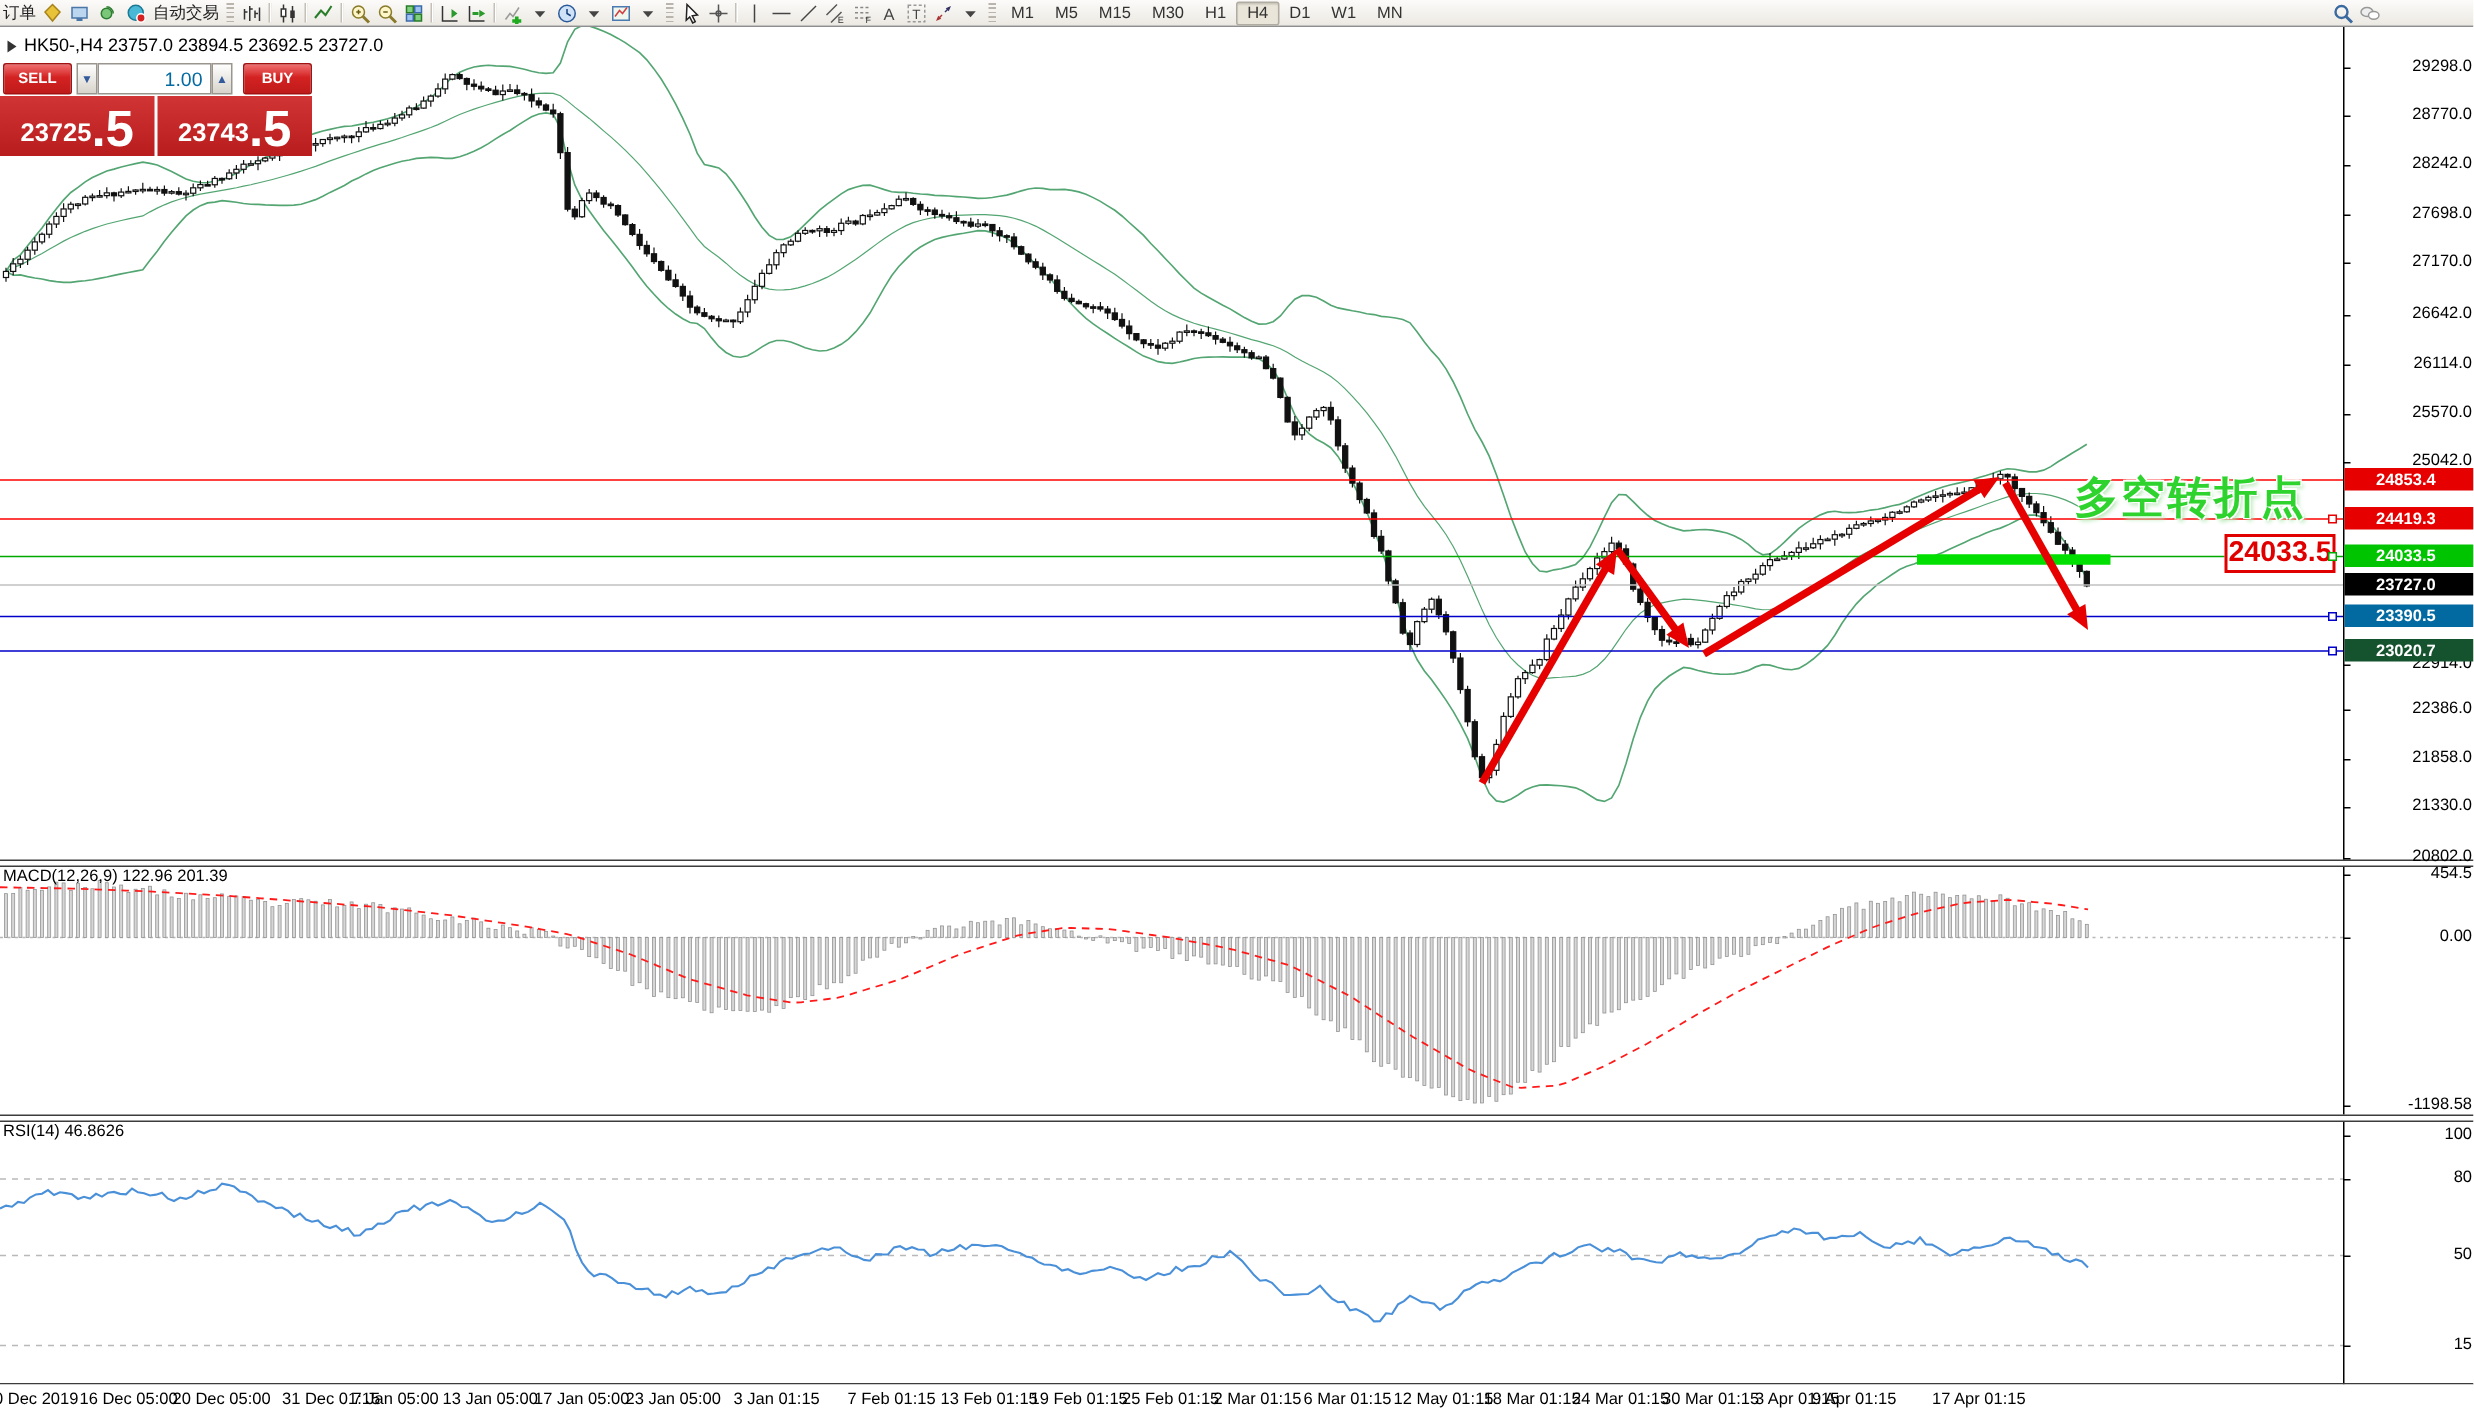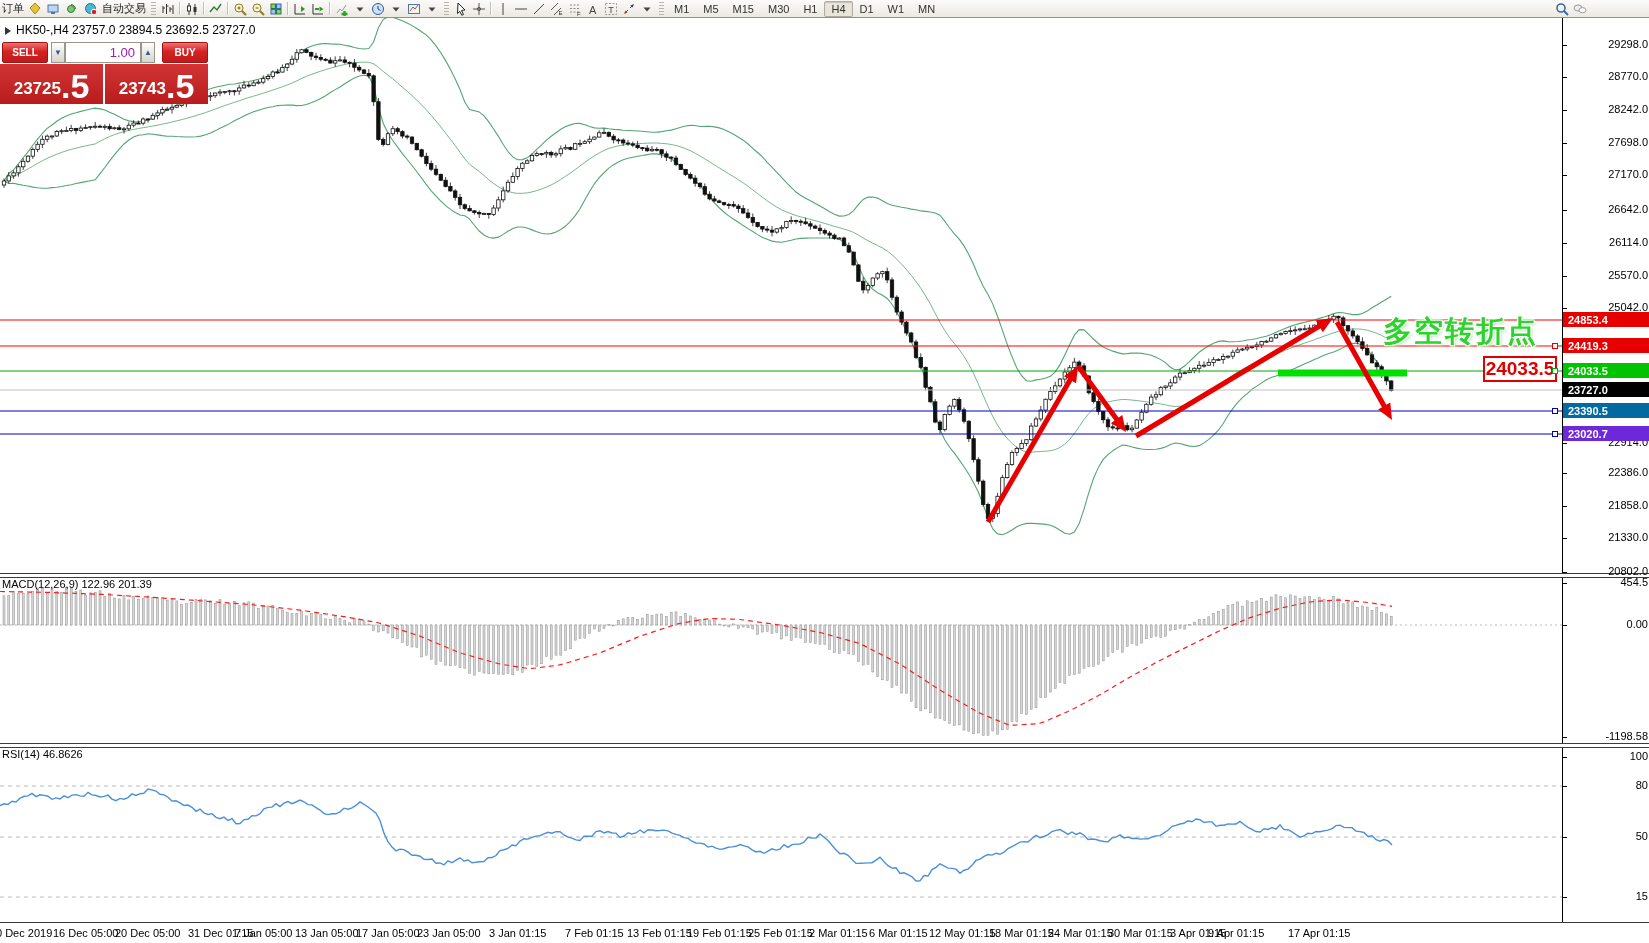--- a/index.html
+++ b/index.html
@@ -26,33 +26,33 @@
   .axis-vline{position:absolute;left:1562px;top:18px;width:1px;height:905px;background:#000;}
   .sep-h{position:absolute;left:0;width:1649px;height:3px;background:#fff;
     border-top:1px solid #3c3c3c;border-bottom:1px solid #3c3c3c;}
   .sep-bottom{position:absolute;left:0;top:922px;width:1649px;height:1px;background:#3c3c3c;}
   svg.panel{position:absolute;left:0;}
 
   
   .tickdash{position:absolute;left:1562px;width:5px;height:1px;background:#000;}
   .ticklbl{position:absolute;width:83px;text-align:right;font-size:11px;color:#000;left:1565px;}
   .chip{position:absolute;left:1563px;width:86px;height:15px;color:#fff;font-size:11px;font-weight:bold;
-    display:flex;align-items:center;padding-left:5px;box-sizing:border-box;}
+    display:flex;align-items:center;padding-left:21px;box-sizing:border-box;}
   .lvl-marker{position:absolute;width:6px;height:6px;background:#fff;box-sizing:border-box;}
   .ind-lbl{position:absolute;font-size:11px;color:#000;}
 
   
   .trade-btn{position:absolute;height:21px;color:#fff;font-size:10px;font-weight:bold;
     display:flex;align-items:center;justify-content:center;
     background:linear-gradient(#f07070,#d42222 45%,#c01a1a);border:1px solid #a31212;border-radius:2px;box-sizing:border-box;}
   .vol-btn{position:absolute;width:14px;height:21px;background:linear-gradient(#fefefe,#d8d4cc);
     border:1px solid #9a968e;box-sizing:border-box;display:flex;align-items:center;justify-content:center;
     font-size:8px;color:#335a9a;}
   .vol-input{position:absolute;height:21px;background:#fff;border:1px solid #9a968e;box-sizing:border-box;
-    font-size:13px;color:#a21caf;text-align:right;padding-right:5px;display:flex;align-items:center;justify-content:flex-end;}
+    font-size:13px;color:#0369a1;text-align:right;padding-right:5px;display:flex;align-items:center;justify-content:flex-end;}
   .quote{position:absolute;height:40px;color:#fff;display:flex;align-items:flex-end;justify-content:center;
     background:linear-gradient(#d03434,#b81c1c);}
   .quote .qi{font-size:17px;font-weight:bold;line-height:30px;}
   .quote .qf{font-size:34px;font-weight:bold;line-height:36px;}
 
   
   .cn-annot{position:absolute;left:1383px;top:312px;font-size:29px;font-weight:bold;color:#2ed32e;letter-spacing:2px;
     text-shadow:-1px -1px 0 #fff,1px -1px 0 #fff,-1px 1px 0 #fff,1px 1px 0 #fff,2px 2px 3px #b5e8b5;}
   .price-callout{position:absolute;left:1483px;top:356px;width:74px;height:26px;background:#fff;
     border:2px solid #e00000;color:#e00000;font-size:19px;font-weight:bold;box-sizing:border-box;
@@ -1242,21 +1242,21 @@
       <div class="tickdash" style="top: 572px;"></div>
       <div class="ticklbl" style="top: 565px;">20802.0</div>
       <div class="chip" style="top: 312px; background: rgb(230, 0, 0);">24853.4</div>
       <div class="chip" style="top: 338px; background: rgb(230, 0, 0);">24419.3</div>
       <div class="lvl-marker" style="left: 1552px; top: 343px; border: 1px solid rgb(230, 0, 0);"></div>
       <div class="chip" style="top: 363px; background: rgb(0, 196, 0);">24033.5</div>
       <div class="lvl-marker" style="left: 1552px; top: 368px; border: 1px solid rgb(0, 168, 0);"></div>
       <div class="chip" style="top: 382px; background: rgb(0, 0, 0);">23727.0</div>
       <div class="chip" style="top: 403px; background: #0369a1;">23390.5</div>
       <div class="lvl-marker" style="left: 1552px; top: 408px; border: 1px solid rgb(0, 0, 200);"></div>
-      <div class="chip" style="top: 426px; background: #6d28d9;">23020.7</div>
+      <div class="chip" style="top: 426px; background: #14532d;">23020.7</div>
       <div class="lvl-marker" style="left: 1552px; top: 431px; border: 1px solid rgb(0, 0, 200);"></div>
       <div class="tickdash" style="top: 583px;"></div>
       <div class="ticklbl" style="top: 576px;">454.5</div>
       <div class="tickdash" style="top: 625px;"></div>
       <div class="ticklbl" style="top: 618px;">0.00</div>
       <div class="tickdash" style="top: 737px;"></div>
       <div class="ticklbl" style="top: 730px;">-1198.58</div>
       <div class="tickdash" style="top: 757px;"></div>
       <div class="ticklbl" style="top: 750px;">100</div>
       <div class="tickdash" style="top: 786px;"></div>

